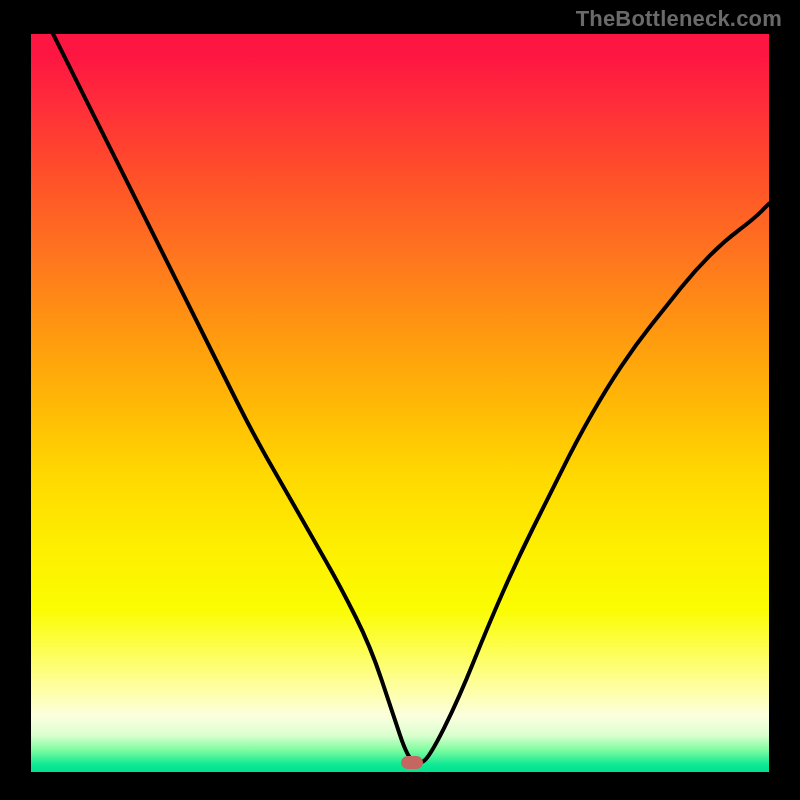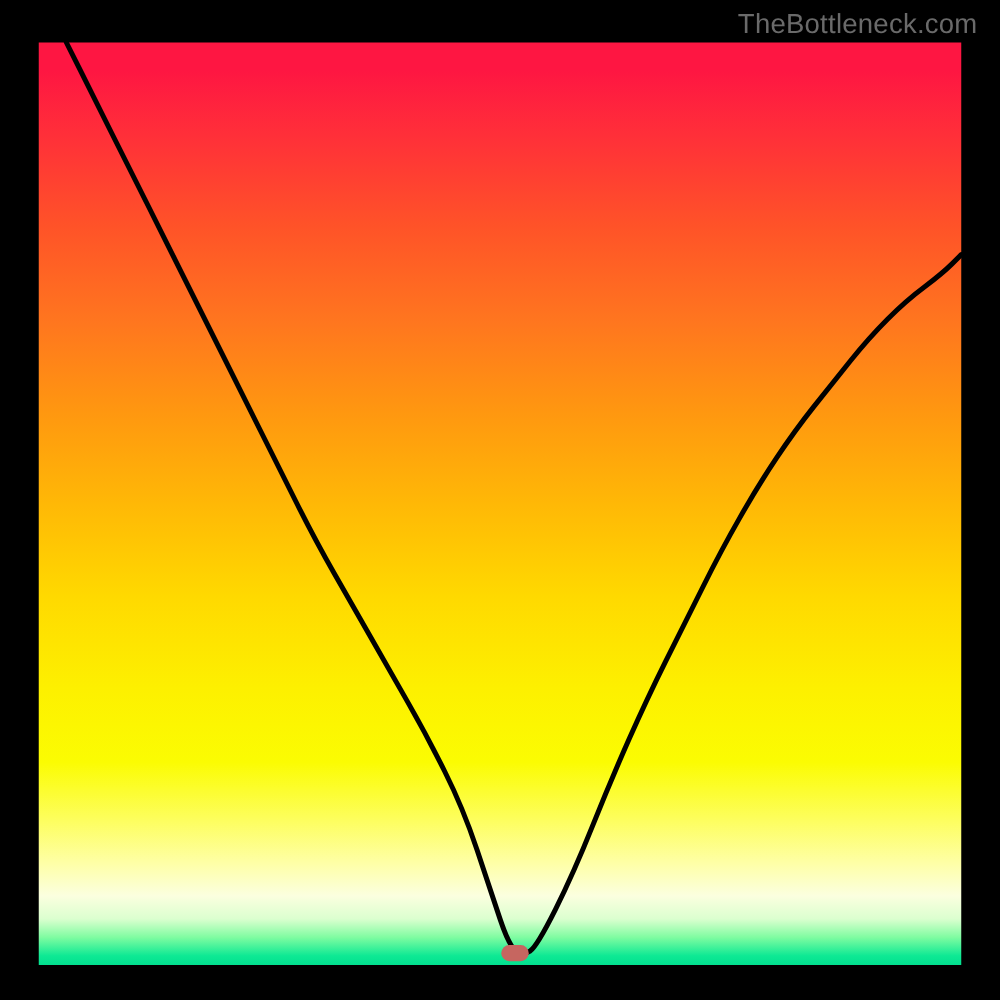--- a/index.html
+++ b/index.html
@@ -4,21 +4,21 @@
 <style>
   * { margin: 0; padding: 0; box-sizing: border-box; }
   html, body { width: 800px; height: 800px; overflow: hidden; }
   body { background: #000; position: relative; }
   .watermark {
     position: absolute;
     top: 6px;
     right: 18px;
     font-family: Arial, Helvetica, sans-serif;
     font-size: 22px;
-    font-weight: normal;
+    font-weight: bold;
     color: #6a6a6a;
     z-index: 10;
     letter-spacing: 0.2px;
   }
   .frame {
     position: absolute;
     top: 34px;
     left: 31px;
     width: 738px;
     height: 738px;

